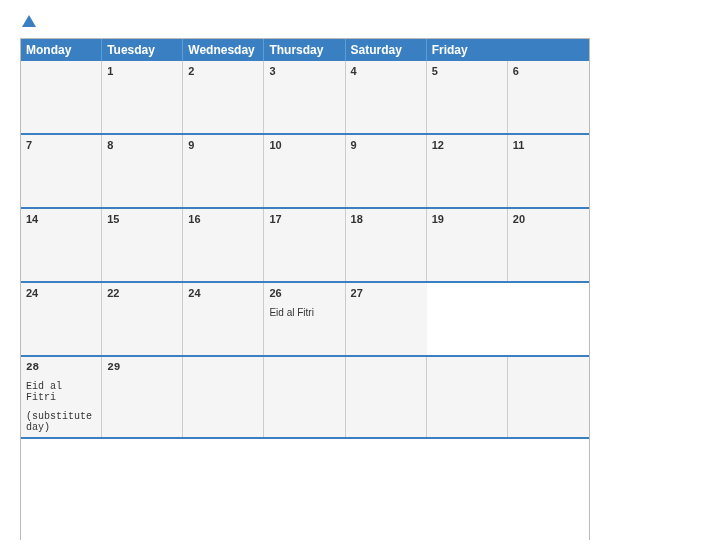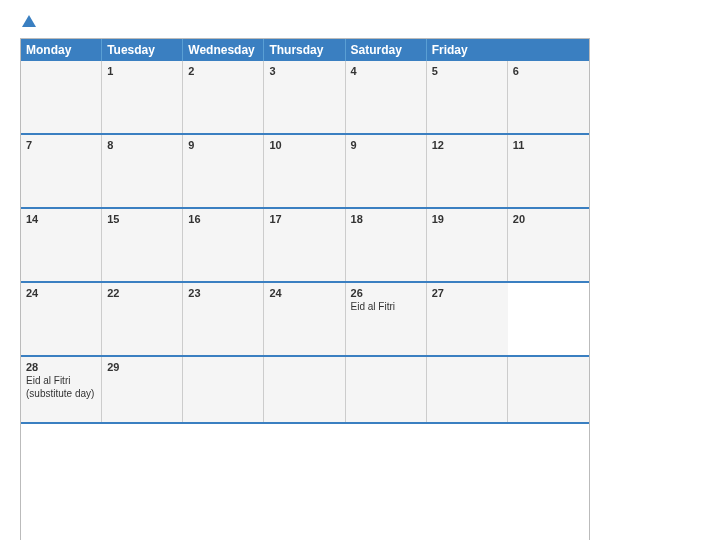--- a/index.html
+++ b/index.html
@@ -116,25 +116,26 @@
     }
     .day-num {
       font-size: 11px;
       font-weight: bold;
       color: #333;
       display: block;
     }
     .event-text {
       font-size: 10px;
       color: #333;
-      margin-top: 2px;
+      margin-top: 8px;
       display: block;
     }
     .last-week .cal-cell {
       min-height: 65px;
+      font-family: Liberation Mono, monospace;
     }
   </style>
 </head>
 <body>
 
 <div class="page">
   <div class="header">
     <div class="logo">
       <div class="logo-row">
         <span class="logo-general"></span>
@@ -226,23 +227,20 @@
           </div>
         </div>
         <div class="cal-week">
           <div class="cal-cell">
             <span class="day-num">24</span>
           </div>
           <div class="cal-cell">
             <span class="day-num">22</span>
           </div>
           <div class="cal-cell">
-            <span class="day-num">23</span>
-          </div>
-          <div class="cal-cell">
             <span class="day-num">24</span>
           </div>
           <div class="cal-cell">
             <span class="day-num">26</span>
             <span class="event-text">Eid al Fitri</span>
           </div>
           <div class="cal-cell">
             <span class="day-num">27</span>
           </div>
         </div>

